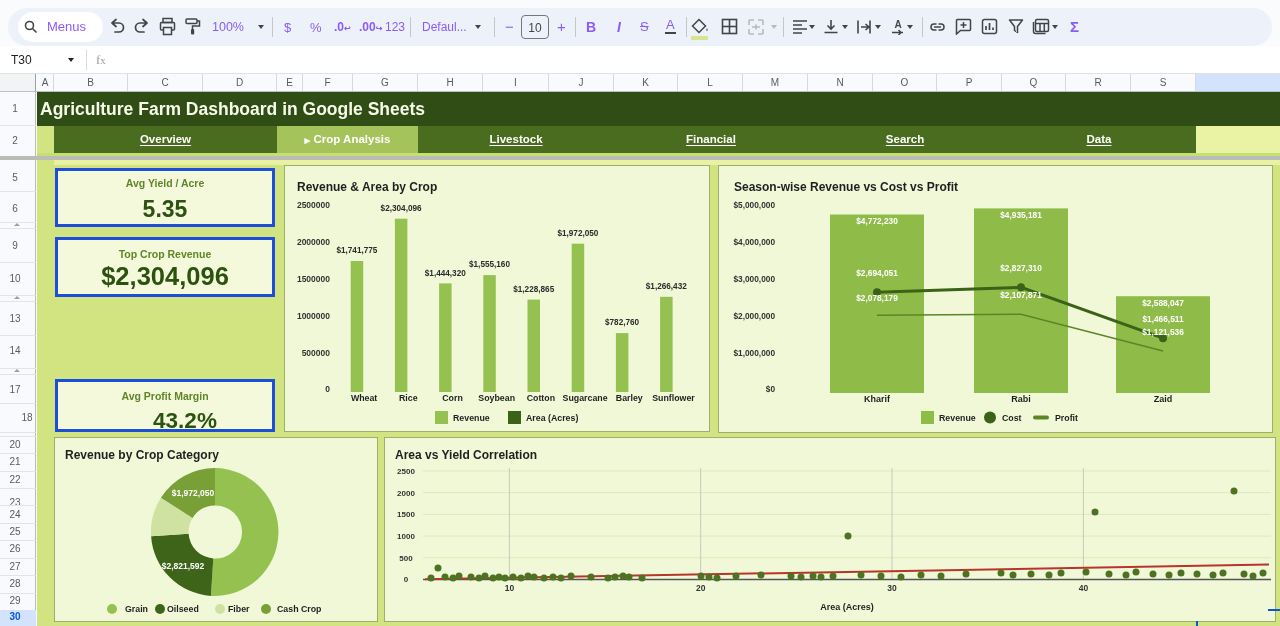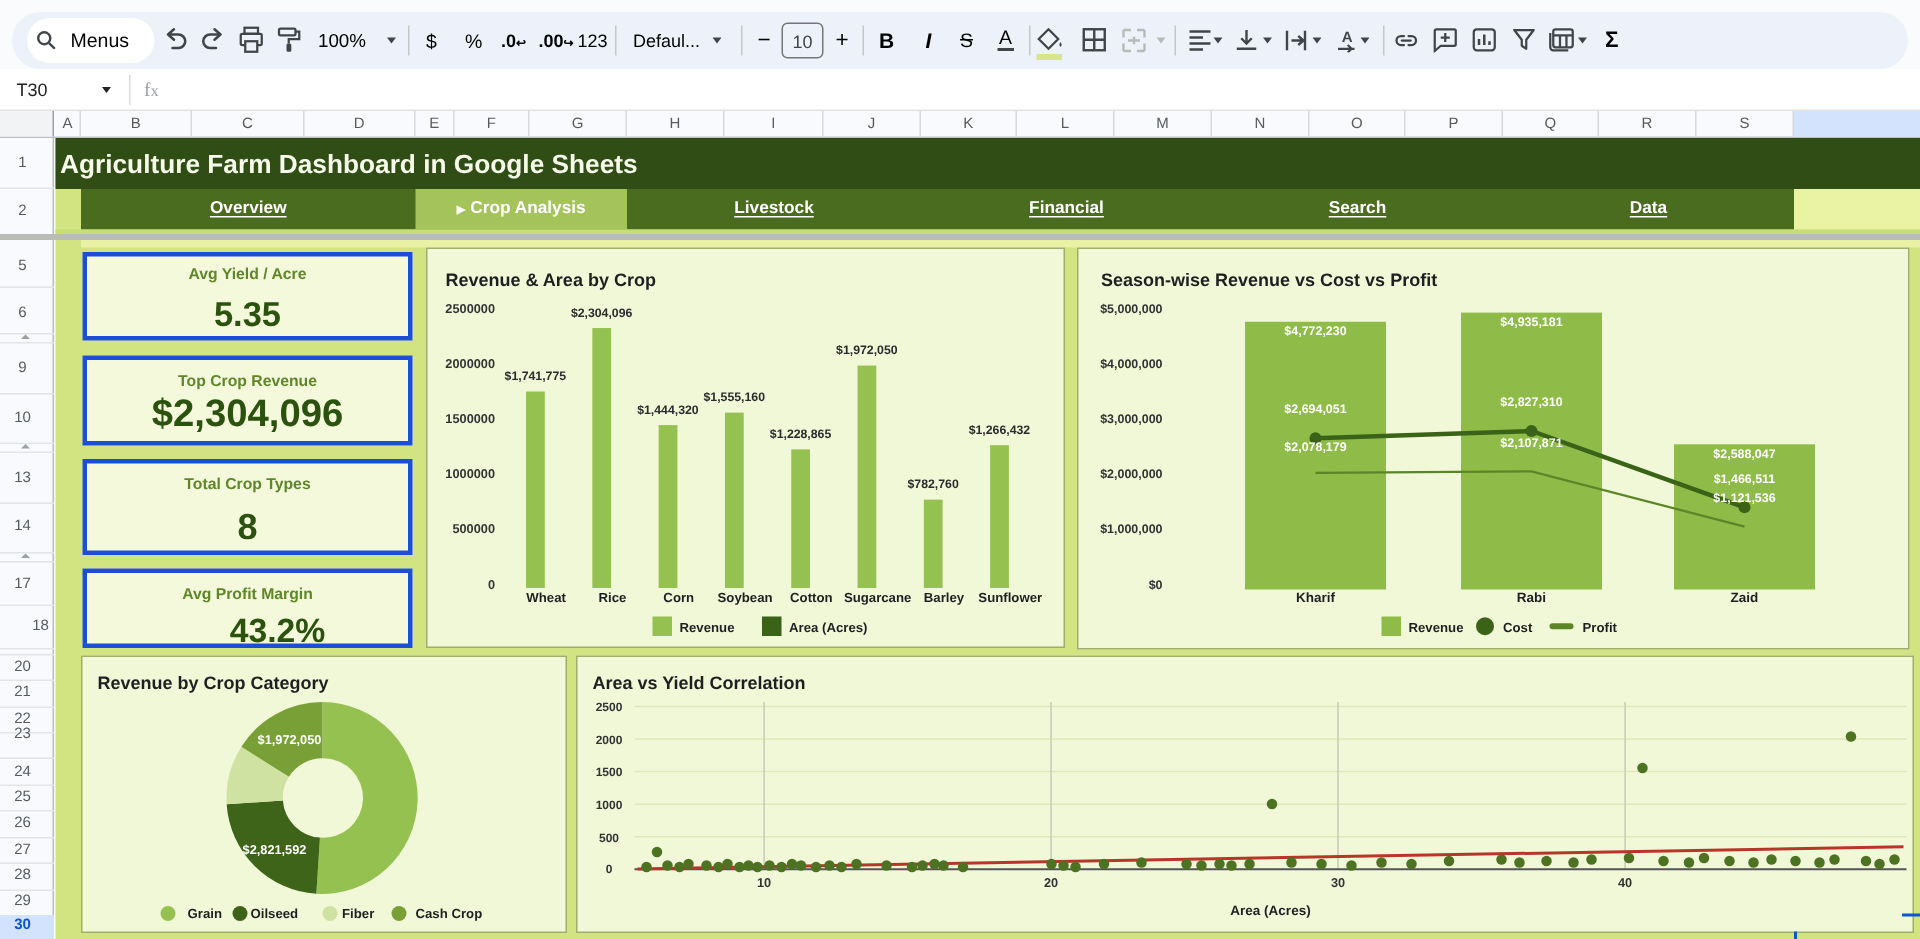--- a/index.html
+++ b/index.html
@@ -1,21 +1,21 @@
 <!DOCTYPE html>
 <html><head>
 <meta charset="utf-8">
 <style>
 * { margin:0; padding:0; box-sizing:border-box; }
 html,body { width:1280px; height:626px; overflow:hidden; font-family:"Liberation Sans", sans-serif; }
 body { position:relative; background:#f9fbfd; }
 .abs { position:absolute; }
 
 #toolbar { left:8px; top:8px; width:1264px; height:38px; background:#edf2fa; border-radius:24px; }
-.tbtxt { position:absolute; color:#000000; font-size:12px; top:12px; }
+.tbtxt { position:absolute; color:#8b5cf6; font-size:12px; top:12px; }
 .sep { position:absolute; top:9px; width:1px; height:20px; background:#c4c7c5; }
 .caret { position:absolute; width:0; height:0; border-left:3.5px solid transparent; border-right:3.5px solid transparent; border-top:4px solid #414549; top:17px; }
 .ticon { position:absolute; top:9px; }
 
 #fbar { left:0; top:46px; width:1280px; height:28px; background:#fff; border-bottom:1px solid #e1e3e1; }
 
 #colhead { left:0; top:74px; width:1280px; height:18px; background:#f8fafd; border-bottom:1px solid #bdc1c6; }
 .ch { position:absolute; top:0; height:17px; border-right:1px solid #d5d8dc; color:#575b5f; font-size:10px; text-align:center; line-height:17px; }
 #rowgut { left:0; top:92px; width:36px; height:534px; background:#f8fafd; border-right:1px solid #bbb; }
 .rn { position:absolute; width:30px; text-align:center; color:#575b5f; font-size:10px; }
@@ -197,21 +197,21 @@
     <div class="rline" style="top:311px;"></div>
   <div class="rn" style="top:320px;margin-left:12px;">18</div>
     <div class="rline" style="top:340px;"></div>
   <div class="rline" style="top:344px;"></div>
   <div class="rn" style="top:347px;">20</div>
     <div class="rline" style="top:361px;"></div>
   <div class="rn" style="top:364px;">21</div>
     <div class="rline" style="top:379px;"></div>
   <div class="rn" style="top:382px;">22</div>
     <div class="rline" style="top:396px;"></div>
-  <div class="rn" style="top:392px;">23</div>
+  <div class="rn" style="top:405px;">23</div>
     <div class="rline" style="top:413px;"></div>
   <div class="rn" style="top:417px;">24</div>
     <div class="rline" style="top:431px;"></div>
   <div class="rn" style="top:434px;">25</div>
     <div class="rline" style="top:448px;"></div>
   <div class="rn" style="top:451px;">26</div>
     <div class="rline" style="top:466px;"></div>
   <div class="rn" style="top:469px;">27</div>
     <div class="rline" style="top:483px;"></div>
   <div class="rn" style="top:486px;">28</div>
@@ -241,24 +241,20 @@
   <div class="abs" id="freeze"></div>
   <div class="abs" style="left:17px;top:68px;width:1226px;height:5px;background:#e9f2a4;"></div>
 
   <div class="card" style="top:76px;height:59px;">
       <div class="clabel" style="margin-top:6px;">Avg Yield / Acre</div>
       <div class="cval" style="font-size:23px;margin-top:7px;">5.35</div>
     </div>
   <div class="card" style="top:145px;height:60px;">
       <div class="clabel">Top Crop Revenue</div>
       <div class="cval" style="font-size:25.5px;margin-top:2px;">$2,304,096</div>
-    </div>
-  <div class="card" style="top:214px;height:64px;">
-      <div class="clabel">Total Crop Types</div>
-      <div class="cval" style="font-size:24px;margin-top:9px;">8</div>
     </div>
   <div class="card" style="top:287px;height:53px;">
       <div class="clabel">Avg Profit Margin</div>
       <div class="cval" style="font-size:22.5px;margin-top:6px;padding-left:40px;">43.2%</div>
     </div>
 
   <div class="box" id="chart1" style="left:247px;top:73px;width:426px;height:267px;">
   <svg width="424" height="265" viewBox="0 0 424 265">
     <text x="12" y="24.5" font-size="12" font-weight="bold" fill="#1f1f1f">Revenue &amp; Area by Crop</text>
     <g font-size="8.5" font-weight="bold" fill="#333" text-anchor="end">

